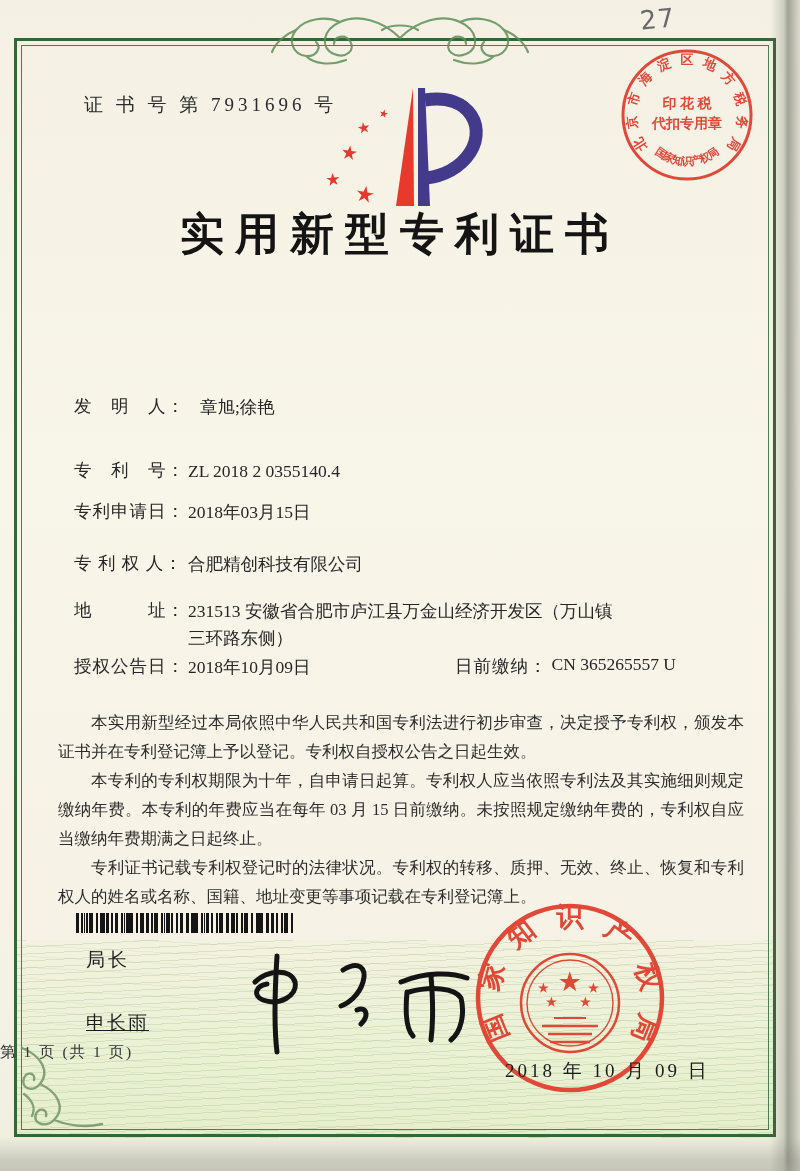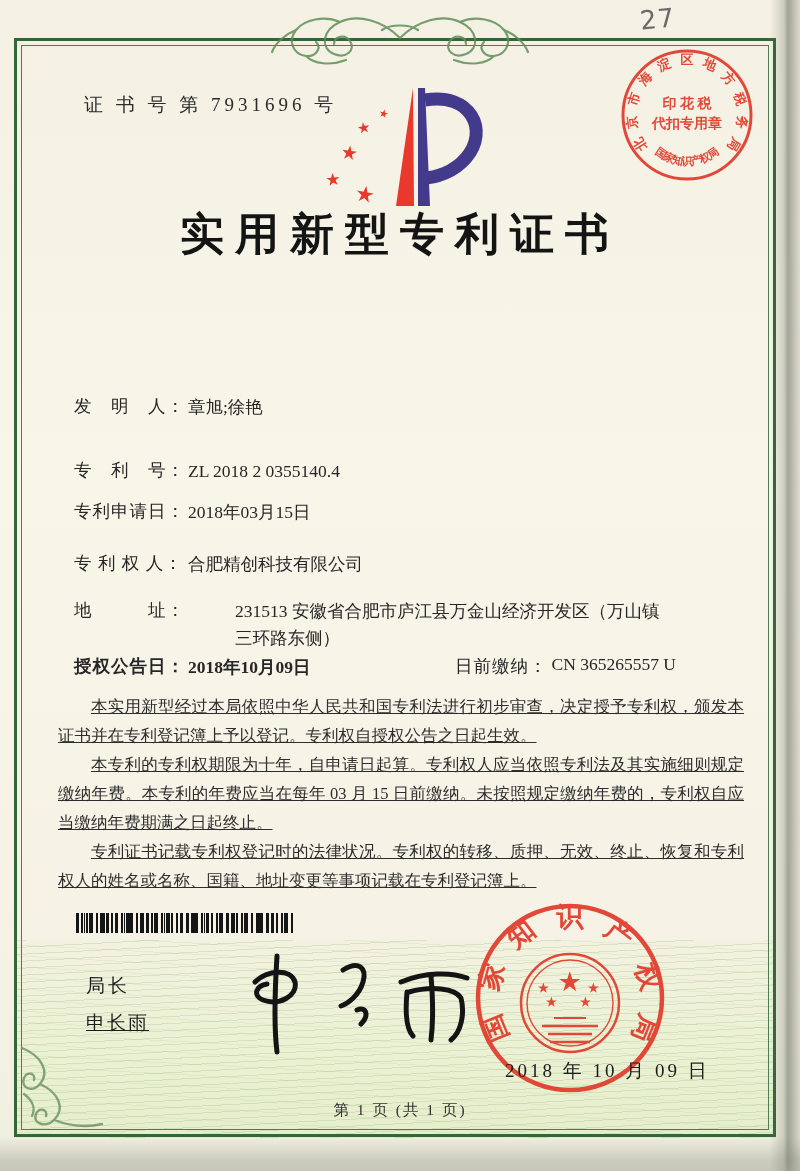--- a/index.html
+++ b/index.html
@@ -24,42 +24,42 @@
   .frame-inner{position:absolute;left:21px;right:31px;top:45px;bottom:41px;border:1px solid #4a7d4f;}
   .abs{position:absolute;}
   .cert-no{left:84px;top:92px;font-size:19px;letter-spacing:4px;color:#2b2b2b;}
   .hand-note{left:640px;top:4px;font-size:26px;color:#6a6a6a;transform:rotate(-6deg);
     font-family:"DejaVu Sans",sans-serif;letter-spacing:1px;}
   .title{left:0;right:0;top:205px;text-align:center;font-size:44px;font-weight:bold;
     letter-spacing:11px;color:#141414;}
   .row{left:74px;display:flex;font-size:17.5px;color:#262626;}
   .row .lbl{width:114px;flex:none;letter-spacing:1px;}
   .row .val{max-width:480px;line-height:27px;}
-  .row-name{top:338px;} .row-inv{top:394px;} .row-pat{top:447px;margin-top:11px;}
+  .row-name{top:338px;} .row-inv{top:394px;gap:12px;} .row-pat{top:447px;margin-top:11px;}
   .row-app{top:499px;} .row-own{top:551px;}
-  .row-addr{top:598px;gap:15px;} .row-addr .val{max-width:432px;margin-left:32px;}
-  .row-grant{top:654px;font-weight:bold;}
+  .row-addr{top:598px;} .row-addr .val{max-width:432px;}
+  .row-grant{top:654px;}
   .grant-no{left:455px;top:654px;display:flex;font-size:17.5px;color:#262626;}
   .grant-no .lbl{letter-spacing:1px;margin-right:4px;}
-  .paras{left:58px;right:56px;top:692px;font-size:16.5px;line-height:29px;
-    text-align:justify;color:#2d2d2d;text-decoration:underline;}
+  .paras{left:58px;right:56px;top:708px;font-size:16.5px;line-height:29px;
+    text-align:justify;color:#2d2d2d;}
   .paras p{margin:0;text-indent:2em;}
   .barcode{left:76px;top:913px;width:218px;height:20px;background:
     repeating-linear-gradient(90deg,#151515 0 2px,rgba(0,0,0,0) 2px 5px),
     repeating-linear-gradient(90deg,#151515 0 1px,rgba(0,0,0,0) 1px 8px),
     repeating-linear-gradient(90deg,#151515 0 3px,rgba(0,0,0,0) 3px 13px);}
-  .officer-title{left:86px;top:973px;font-size:19px;color:#1d1d1d;letter-spacing:3px;}
+  .officer-title{left:86px;top:947px;font-size:19px;color:#1d1d1d;letter-spacing:3px;}
   .officer-name{left:86px;top:1010px;font-size:19px;color:#1d1d1d;letter-spacing:2px;text-decoration:underline;}
   .signature{left:215px;top:948px;}
   .seal{opacity:.92;}
   .seal text{fill:#e13a2a;font-weight:bold;font-family:"Liberation Serif",serif;}
   .seal-top{left:612px;top:40px;}
   .seal-bottom{left:470px;top:898px;}
   .seal-date{left:505px;top:1058px;font-size:19px;letter-spacing:3px;color:#1c1c1c;}
-  .footer{left:0;right:0;top:1100px;text-align:center;font-size:15.5px;color:#333;letter-spacing:2px;}
+  .footer{left:0;right:0;top:1042px;font-size:15.5px;color:#333;letter-spacing:2px;}
   .ornament-top{left:262px;top:8px;}
   .ornament-corner{left:16px;top:1042px;}
 </style>
 </head>
 <body>
 
 <div class="page">
 
   <div class="guilloche abs"></div>
   <div class="frame-outer abs"></div>

